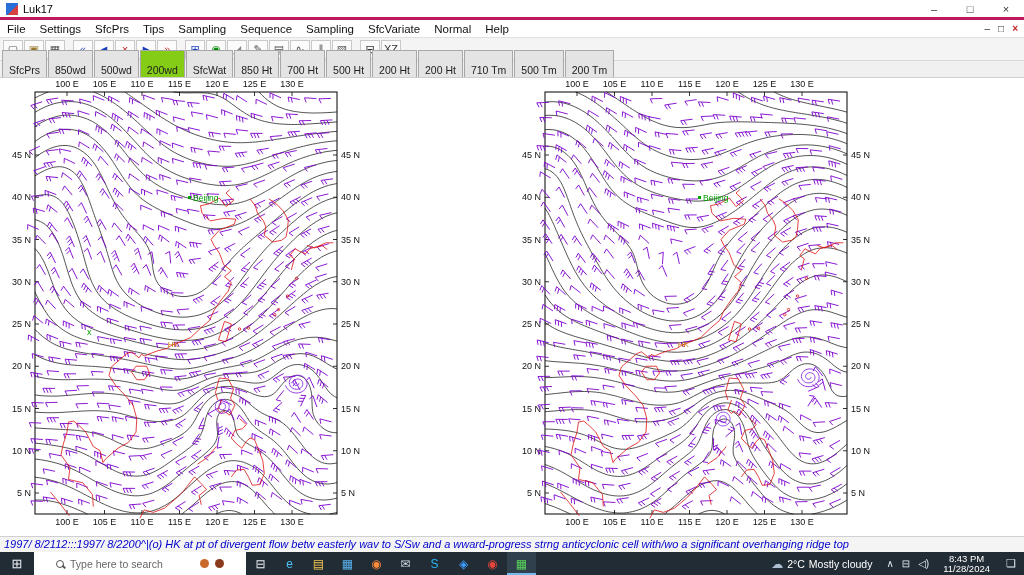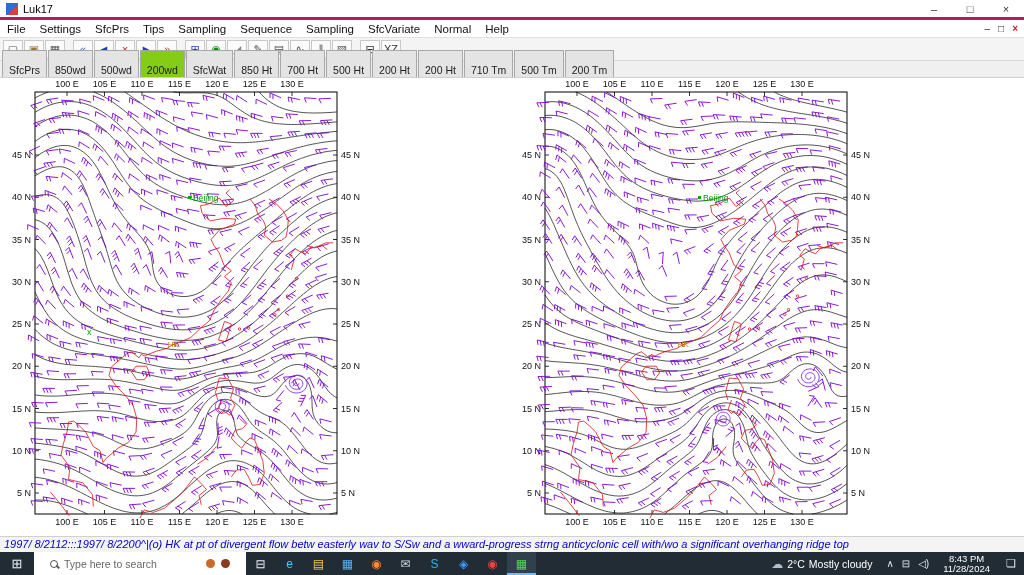--- a/index.html
+++ b/index.html
@@ -22,21 +22,21 @@
 .tab.active{background:#84cc16;height:17px;position:relative;z-index:2}
 
 .map-area{position:absolute;left:0;top:78px;width:1024px;height:458px;background:#fff}
 .map-panel{position:absolute;top:0}
 svg text{font-family:"Liberation Sans",sans-serif}
 
 .statusbar{position:absolute;left:0;top:536px;width:1024px;height:16px;background:#f4f4f4;border-top:1px solid #d0d0d0;font-size:11px;line-height:15px;padding-left:4px;white-space:nowrap;overflow:hidden}
 
 .taskbar{position:absolute;left:0;top:552px;width:1024px;height:23px;display:flex;align-items:center;color:#fff}
 .start-btn{width:34px;height:23px;display:flex;align-items:center;justify-content:center;font-size:13px;color:#e8eef3}
-.search-box{width:212px;height:23px;background:#fff;display:flex;align-items:center;color:#666;font-size:10.5px;gap:6px;padding:0 16px}
+.search-box{width:212px;height:23px;background:#fff;display:flex;align-items:center;color:#666;font-size:10.5px;gap:6px;padding:0 22px}
 .mag{width:8px;height:8px;border:1.5px solid #555;border-radius:50%;position:relative;flex:none}
 .mag::after{content:"";position:absolute;width:4px;height:1.5px;background:#555;transform:rotate(45deg);right:-3px;bottom:-1px}
 .doodle{width:9px;height:9px;border-radius:50%;flex:none}
 .d1{background:#c96a2a;margin-left:auto}
 .d2{background:#8a3b1e}
 .tb-app{width:29px;height:23px;display:flex;align-items:center;justify-content:center;font-size:12px;line-height:1}
 .tb-app.active{background:#31404d;box-shadow:inset 0 -2px 0 #76b9ed}
 .tb-spacer{flex:1}
 .weather{display:flex;align-items:center;font-size:10.5px;gap:4px;padding:0 8px;white-space:nowrap}
 .weather .cloud{color:#aebfd0;font-size:12px}

